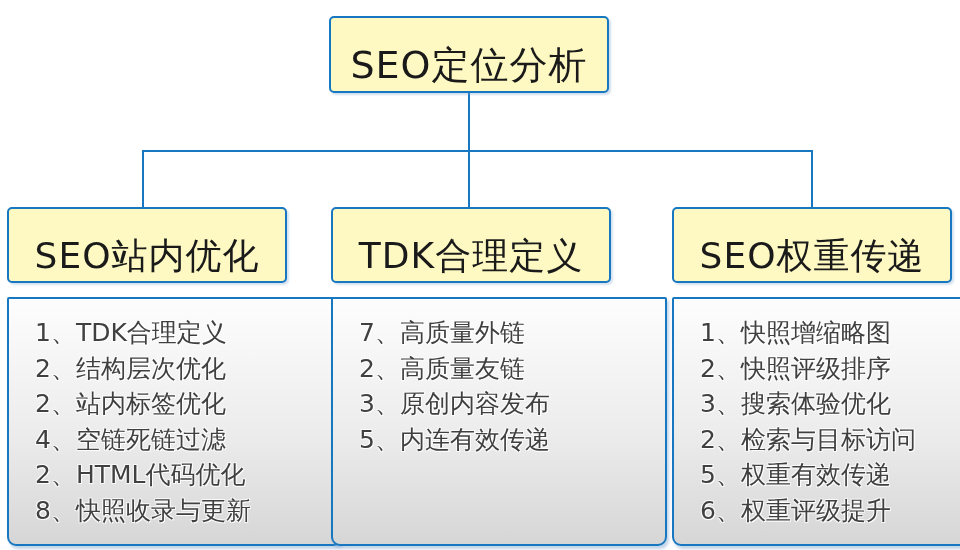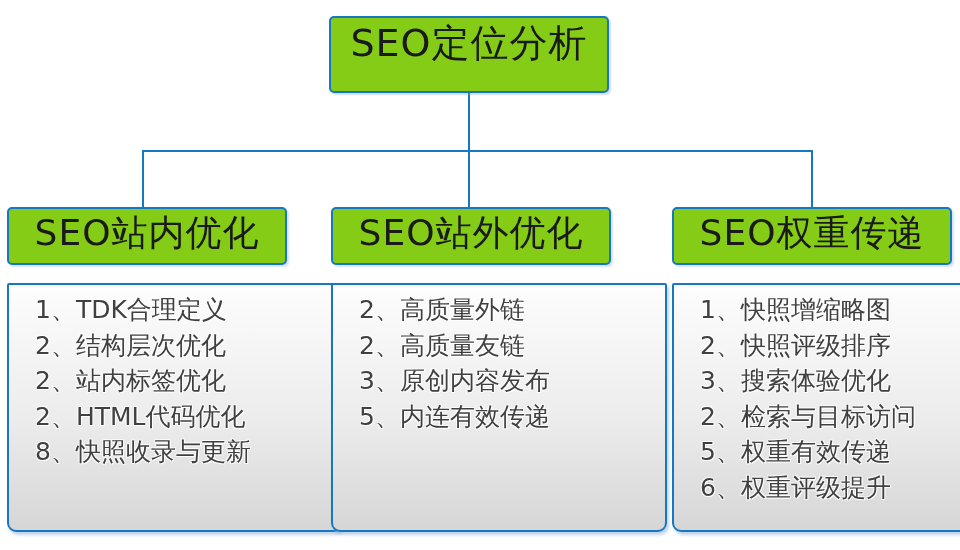--- a/index.html
+++ b/index.html
@@ -11,45 +11,45 @@
   }
   *{box-sizing:border-box;margin:0;padding:0;}
   html,body{width:960px;height:550px;background:#ffffff;overflow:hidden;}
   body{font-family:"DejaVu Sans","Liberation Sans",sans-serif;}
   .canvas{position:relative;width:960px;height:550px;background:#fff;}
 
   .line{position:absolute;background:var(--accent);}
 
   .box{
     position:absolute;
-    background:#84cc16;
+    background:#fef9c3;
     border:2px solid var(--accent);
     border-radius:5px;
-    display:flex;align-items:flex-start;justify-content:center;
+    display:flex;align-items:flex-end;justify-content:center;
     color:var(--title-text);
   }
   .root-box{
     left:329px;top:16px;width:280px;height:77px;
     font-size:38px;letter-spacing:1px;
     box-shadow:2px 2px 2px rgba(120,160,205,.35);
   }
   .head-box{
-    top:207px;width:280px;height:58px;
+    top:207px;width:280px;height:76px;
     font-size:36px;letter-spacing:1px;
     box-shadow:2px 2px 2px rgba(120,160,205,.30);
     z-index:2;
   }
   .list-box{
     position:absolute;
-    top:283px;width:336px;height:249px;
+    top:297px;width:336px;height:249px;
     border:2px solid var(--accent);
     border-radius:2px 2px 9px 9px;
     background:linear-gradient(to bottom,var(--list-bg-top) 0%,#ececec 55%,var(--list-bg-bottom) 100%);
     box-shadow:2px 3px 3px rgba(120,160,205,.45);
-    padding:7px 10px 0 26px;
+    padding:16px 10px 0 26px;
     z-index:1;
   }
   .b0{left:7px;}  .b1{left:331px;}  .b2{left:672px;}
 
   .item{
     height:35.5px;
     display:flex;align-items:center;
     font-size:25px;
     color:var(--item-text);
     white-space:nowrap;
@@ -80,29 +80,30 @@
     <span>SEO定位分析</span>
   </div>
 
   <div class="box head-box b0">
     <span>SEO站内优化</span>
   </div>
   <div class="list-box b0">
     <div class="item">1、TDK合理定义</div>
     <div class="item">2、结构层次优化</div>
     <div class="item">2、站内标签优化</div>
+    <div class="item">4、空链死链过滤</div>
     <div class="item">2、HTML代码优化</div>
     <div class="item">8、快照收录与更新</div>
   </div>
 
   <div class="box head-box b1">
-    <span>SEO站外优化</span>
+    <span>TDK合理定义</span>
   </div>
   <div class="list-box b1">
-    <div class="item">2、高质量外链</div>
+    <div class="item">7、高质量外链</div>
     <div class="item">2、高质量友链</div>
     <div class="item">3、原创内容发布</div>
     <div class="item">5、内连有效传递</div>
   </div>
 
   <div class="box head-box b2">
     <span>SEO权重传递</span>
   </div>
   <div class="list-box b2">
     <div class="item">1、快照增缩略图</div>

